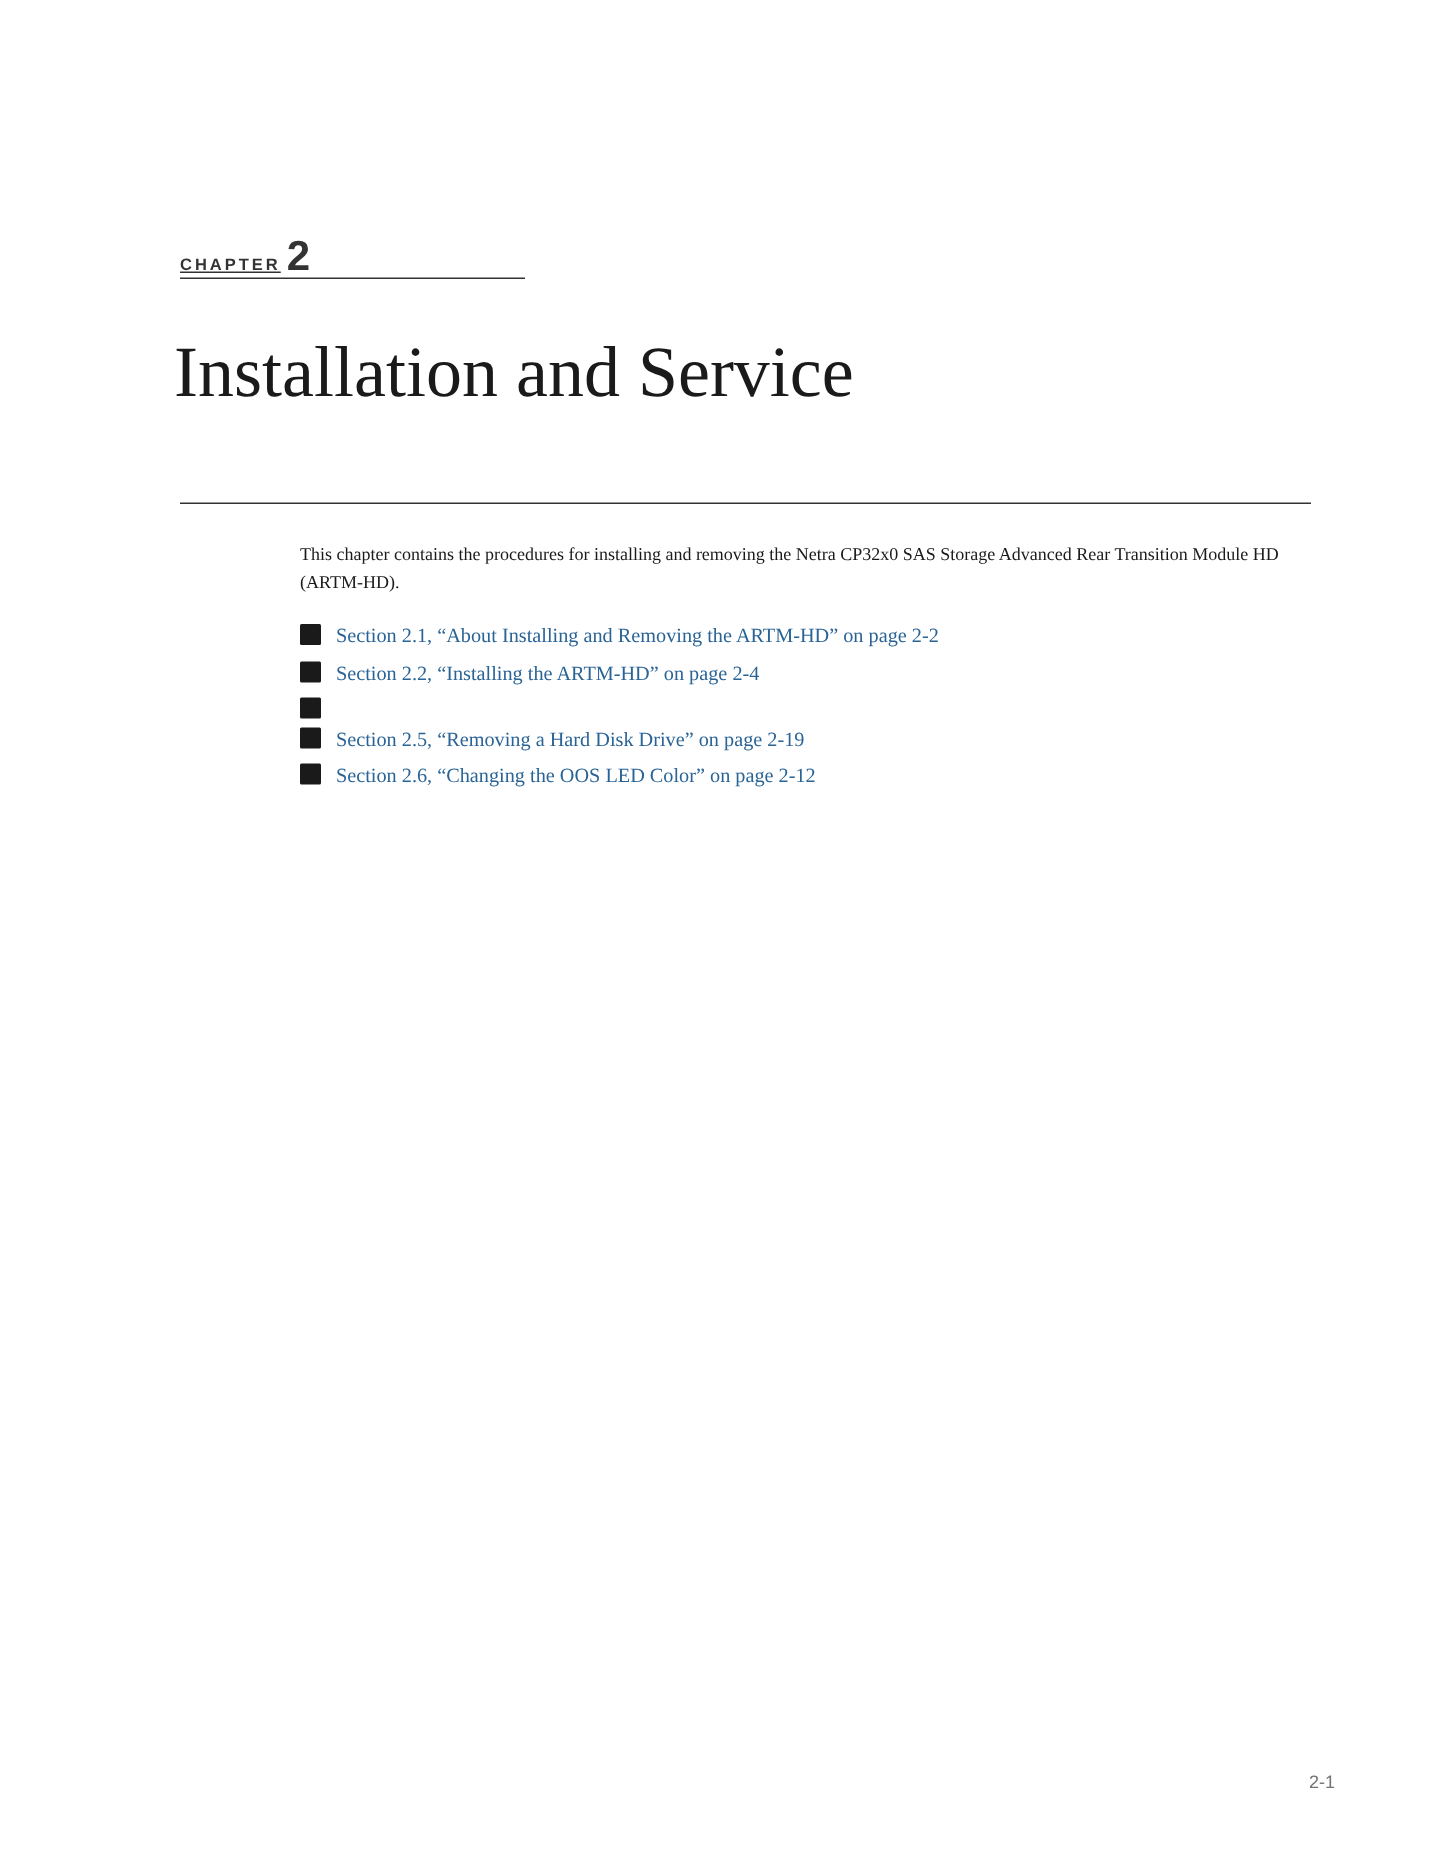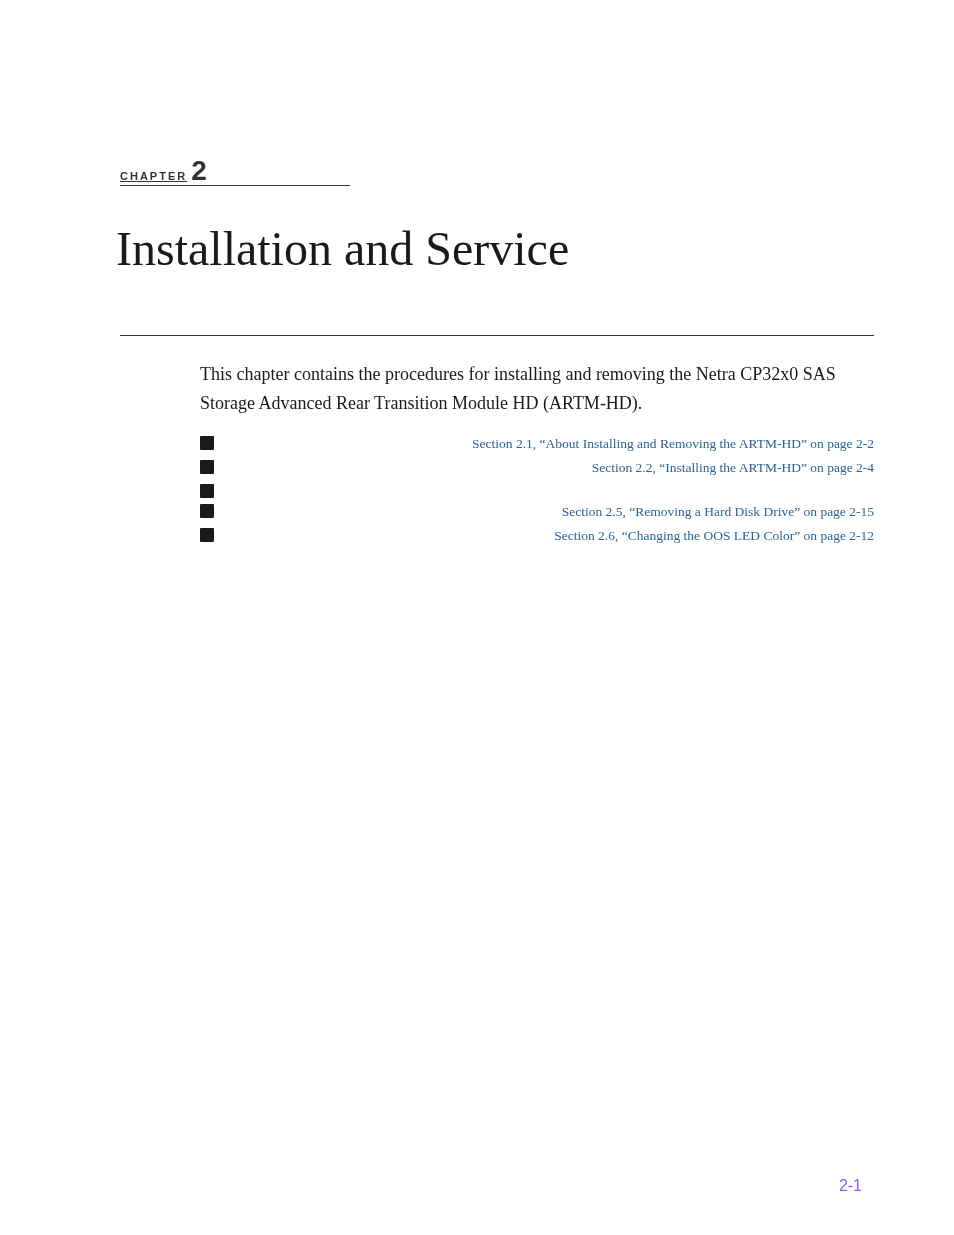--- a/index.html
+++ b/index.html
@@ -84,21 +84,21 @@
 
     .content-area {
       position: absolute;
       top: 360px;
       left: 200px;
       right: 80px;
     }
 
     .intro-text {
       font-family: serif;
-      font-size: 18px;
+      font-size: 12px;
       color: #1a1a1a;
       line-height: 1.6;
       margin-bottom: 16px;
     }
 
     .sections-intro {
       font-family: serif;
       font-size: 13.5px;
       color: #1a1a1a;
       margin-bottom: 10px;
@@ -108,21 +108,20 @@
       list-style: none;
       padding: 0;
     }
 
     .section-list li {
       display: flex;
       align-items: flex-start;
       margin-bottom: 4px;
       font-family: serif;
       font-size: 13.5px;
-      justify-content: space-between;
     }
 
     .bullet {
       display: inline-block;
       width: 14px;
       height: 14px;
       background: #1a1a1a;
       border-radius: 1px;
       margin-right: 10px;
       margin-top: 2px;
@@ -131,24 +130,24 @@
 
     .section-link {
       color: #2a6496;
       text-decoration: none;
       line-height: 1.5;
     }
 
     .page-number {
       position: absolute;
       bottom: 40px;
-      right: 92px;
+      right: 64px;
       font-family: sans-serif;
-      font-size: 16px;
-      color: #8b5cf6;
+      font-size: 12px;
+      color: #737373;
     }
   </style>
 </head>
 <body>
 
 <div class="page-container">
 
   <div class="chapter-label-area">
     <span class="chapter-label">CHAPTER</span><span class="chapter-number">2</span>
   </div>
@@ -171,21 +170,21 @@
         </li>
         <li>
           <span class="bullet"></span>
           <a class="section-link" href="#">Section 2.2, “Installing the ARTM-HD” on page 2-4</a>
         </li>
         <li>
           <span class="bullet"></span>
         </li>
         <li>
           <span class="bullet"></span>
-          <a class="section-link" href="#">Section 2.5, “Removing a Hard Disk Drive” on page 2-15</a>
+          <a class="section-link" href="#">Section 2.5, “Removing a Hard Disk Drive” on page 2-19</a>
         </li>
         <li>
           <span class="bullet"></span>
           <a class="section-link" href="#">Section 2.6, “Changing the OOS LED Color” on page 2-12</a>
         </li>
       </ul>
   </div>
 
   <div class="page-number">2-1</div>
 

